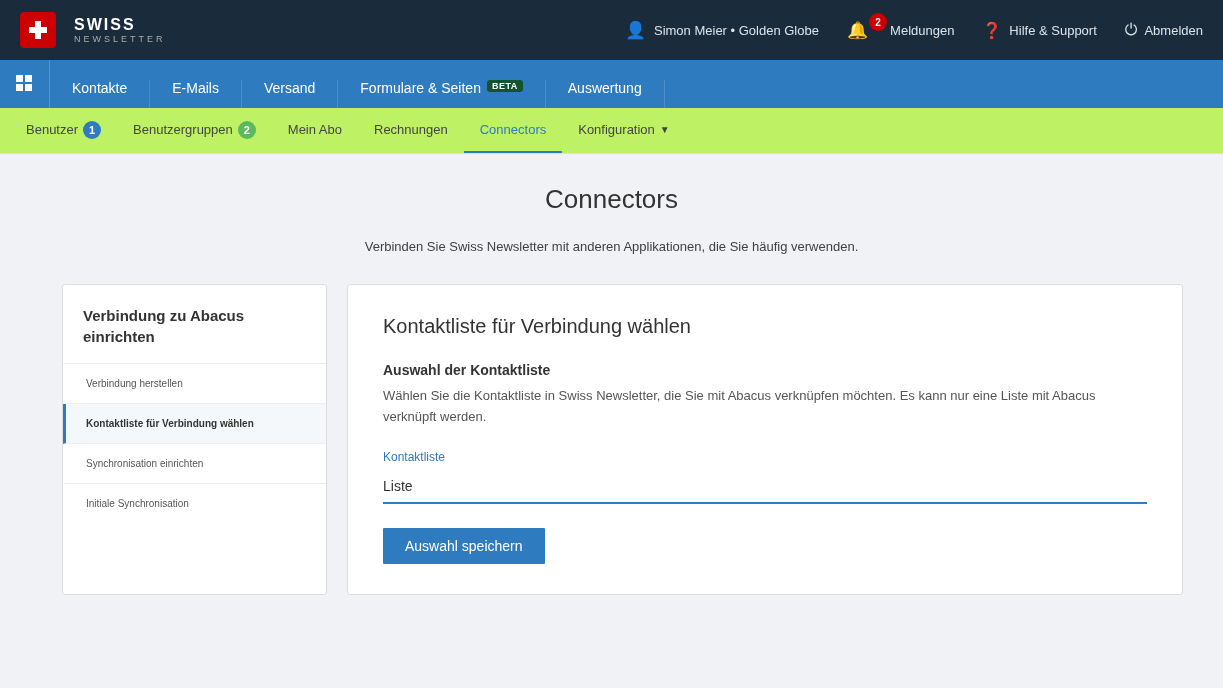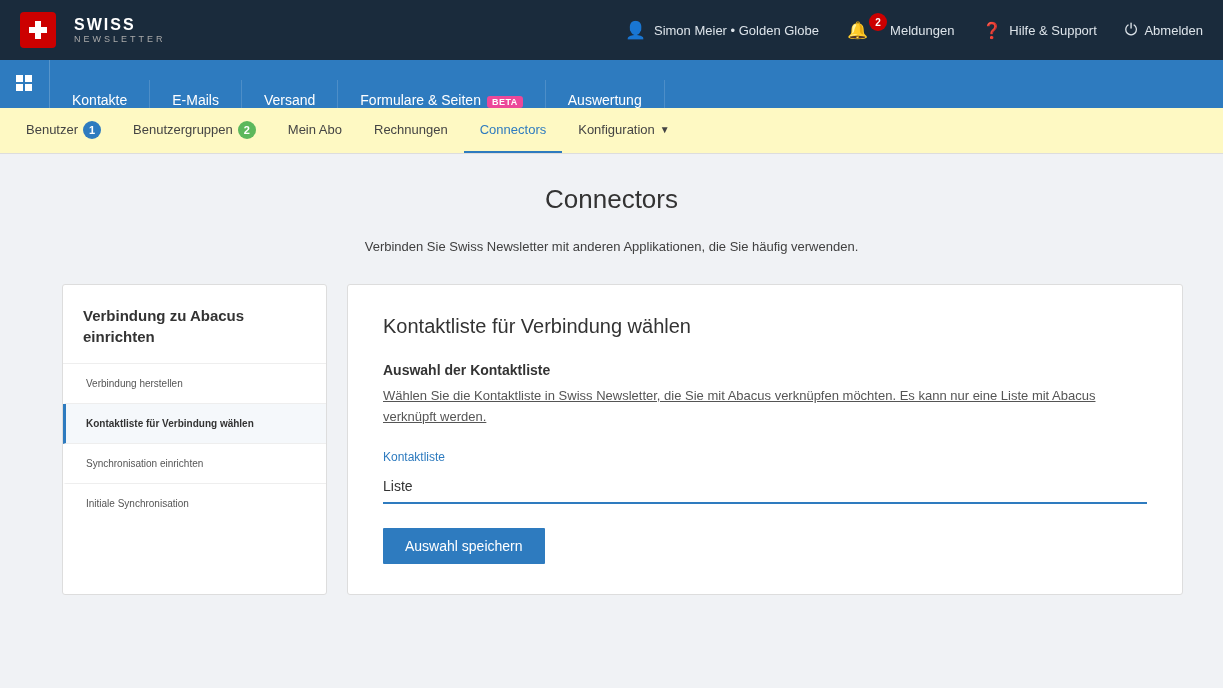--- a/index.html
+++ b/index.html
@@ -77,29 +77,29 @@
       display: flex;
       align-items: center;
       justify-content: center;
       border-right: 1px solid rgba(255,255,255,0.2);
       cursor: pointer;
     }
     .main-nav-grid svg { fill: white; }
     .main-nav-item {
       padding: 0 22px;
       display: flex;
-      align-items: flex-end;
+      align-items: flex-start;
       color: white;
       font-size: 14px;
       cursor: pointer;
       border-right: 1px solid rgba(255,255,255,0.15);
       margin-top: 20px;
     }
     .beta-badge {
-      background: #ec4899;
+      background: #14532d;
       color: white;
       font-size: 9px;
       padding: 1px 5px;
       border-radius: 3px;
       margin-left: 6px;
       font-weight: bold;
       letter-spacing: 0.5px;
     }
     .main-nav-verwaltung-caret {
       width: 0; height: 0;
@@ -113,21 +113,21 @@
     }
     .main-nav-item.active-arrow {
       background: white;
       color: #2e7bbf;
       font-weight: bold;
       position: relative;
     }
 
     
     .sub-nav {
-      background: #fef9c3;
+      background: #bef264;
       border-bottom: 1px solid #ddd;
       height: 46px;
       display: flex;
       align-items: stretch;
       padding: 0 10px;
     }
     .sub-nav-item {
       padding: 0 16px;
       display: flex;
       align-items: center;
@@ -240,21 +240,20 @@
       font-size: 14px;
       font-weight: bold;
       color: #333;
       margin-bottom: 8px;
     }
     .section-desc {
       font-size: 13px;
       color: #555;
       line-height: 1.6;
       margin-bottom: 22px;
-      text-decoration: underline;
     }
 
     
     .form-group {
       margin-bottom: 24px;
     }
     .form-label {
       font-size: 12px;
       color: #2e7bbf;
       margin-bottom: 6px;

